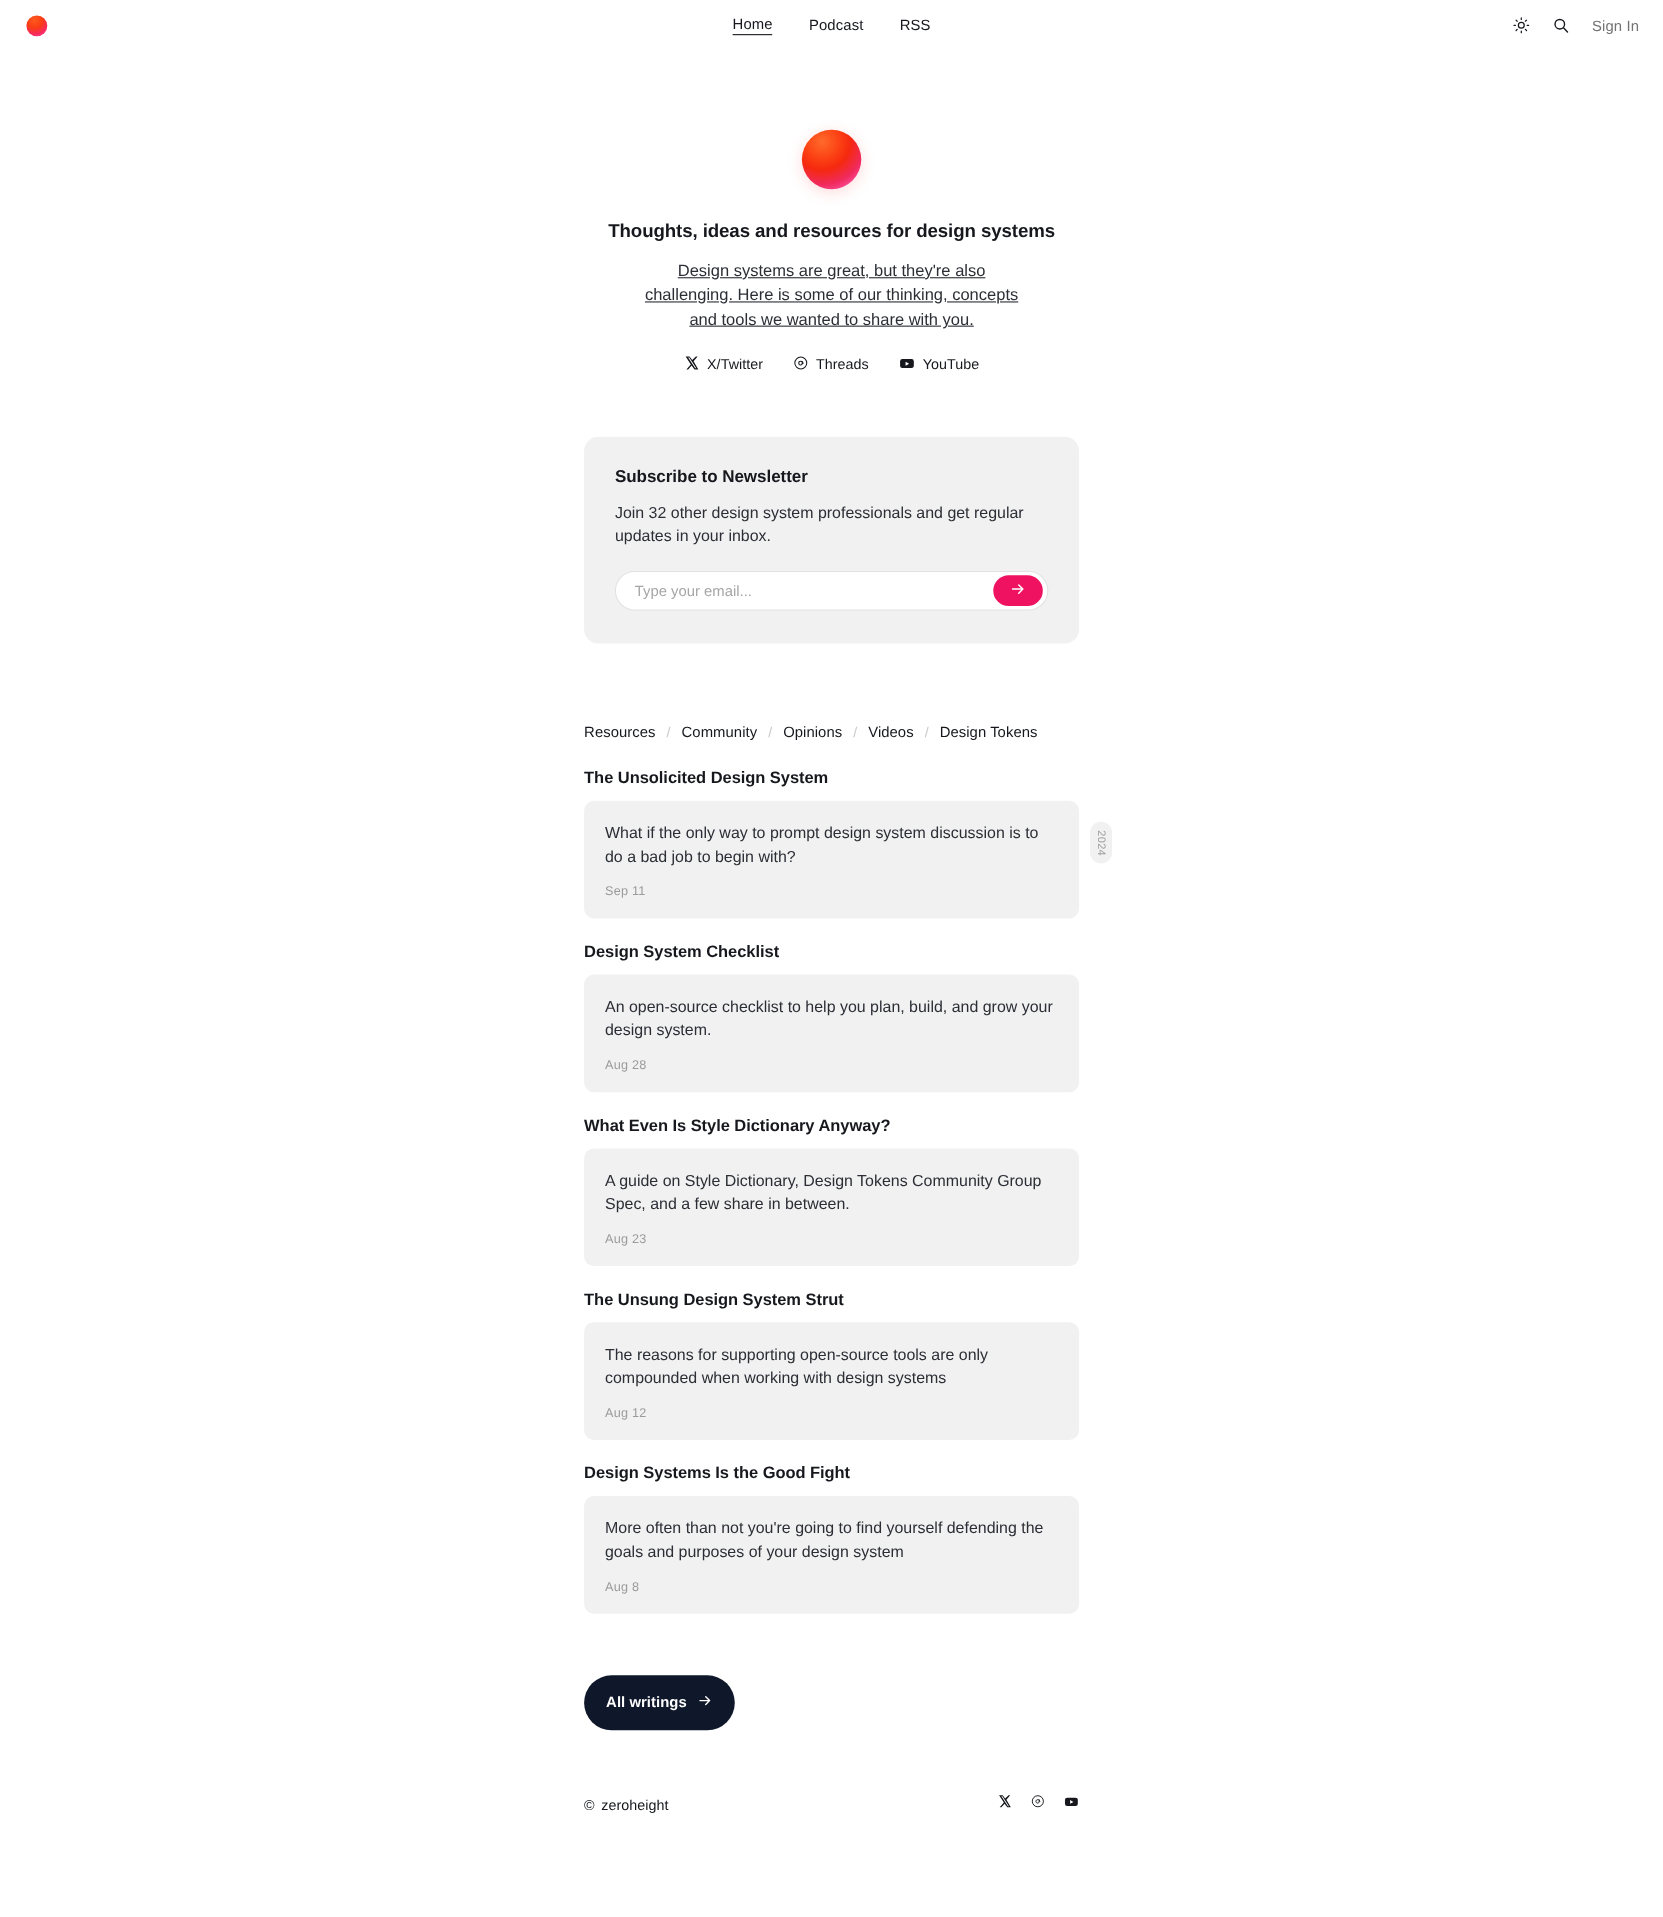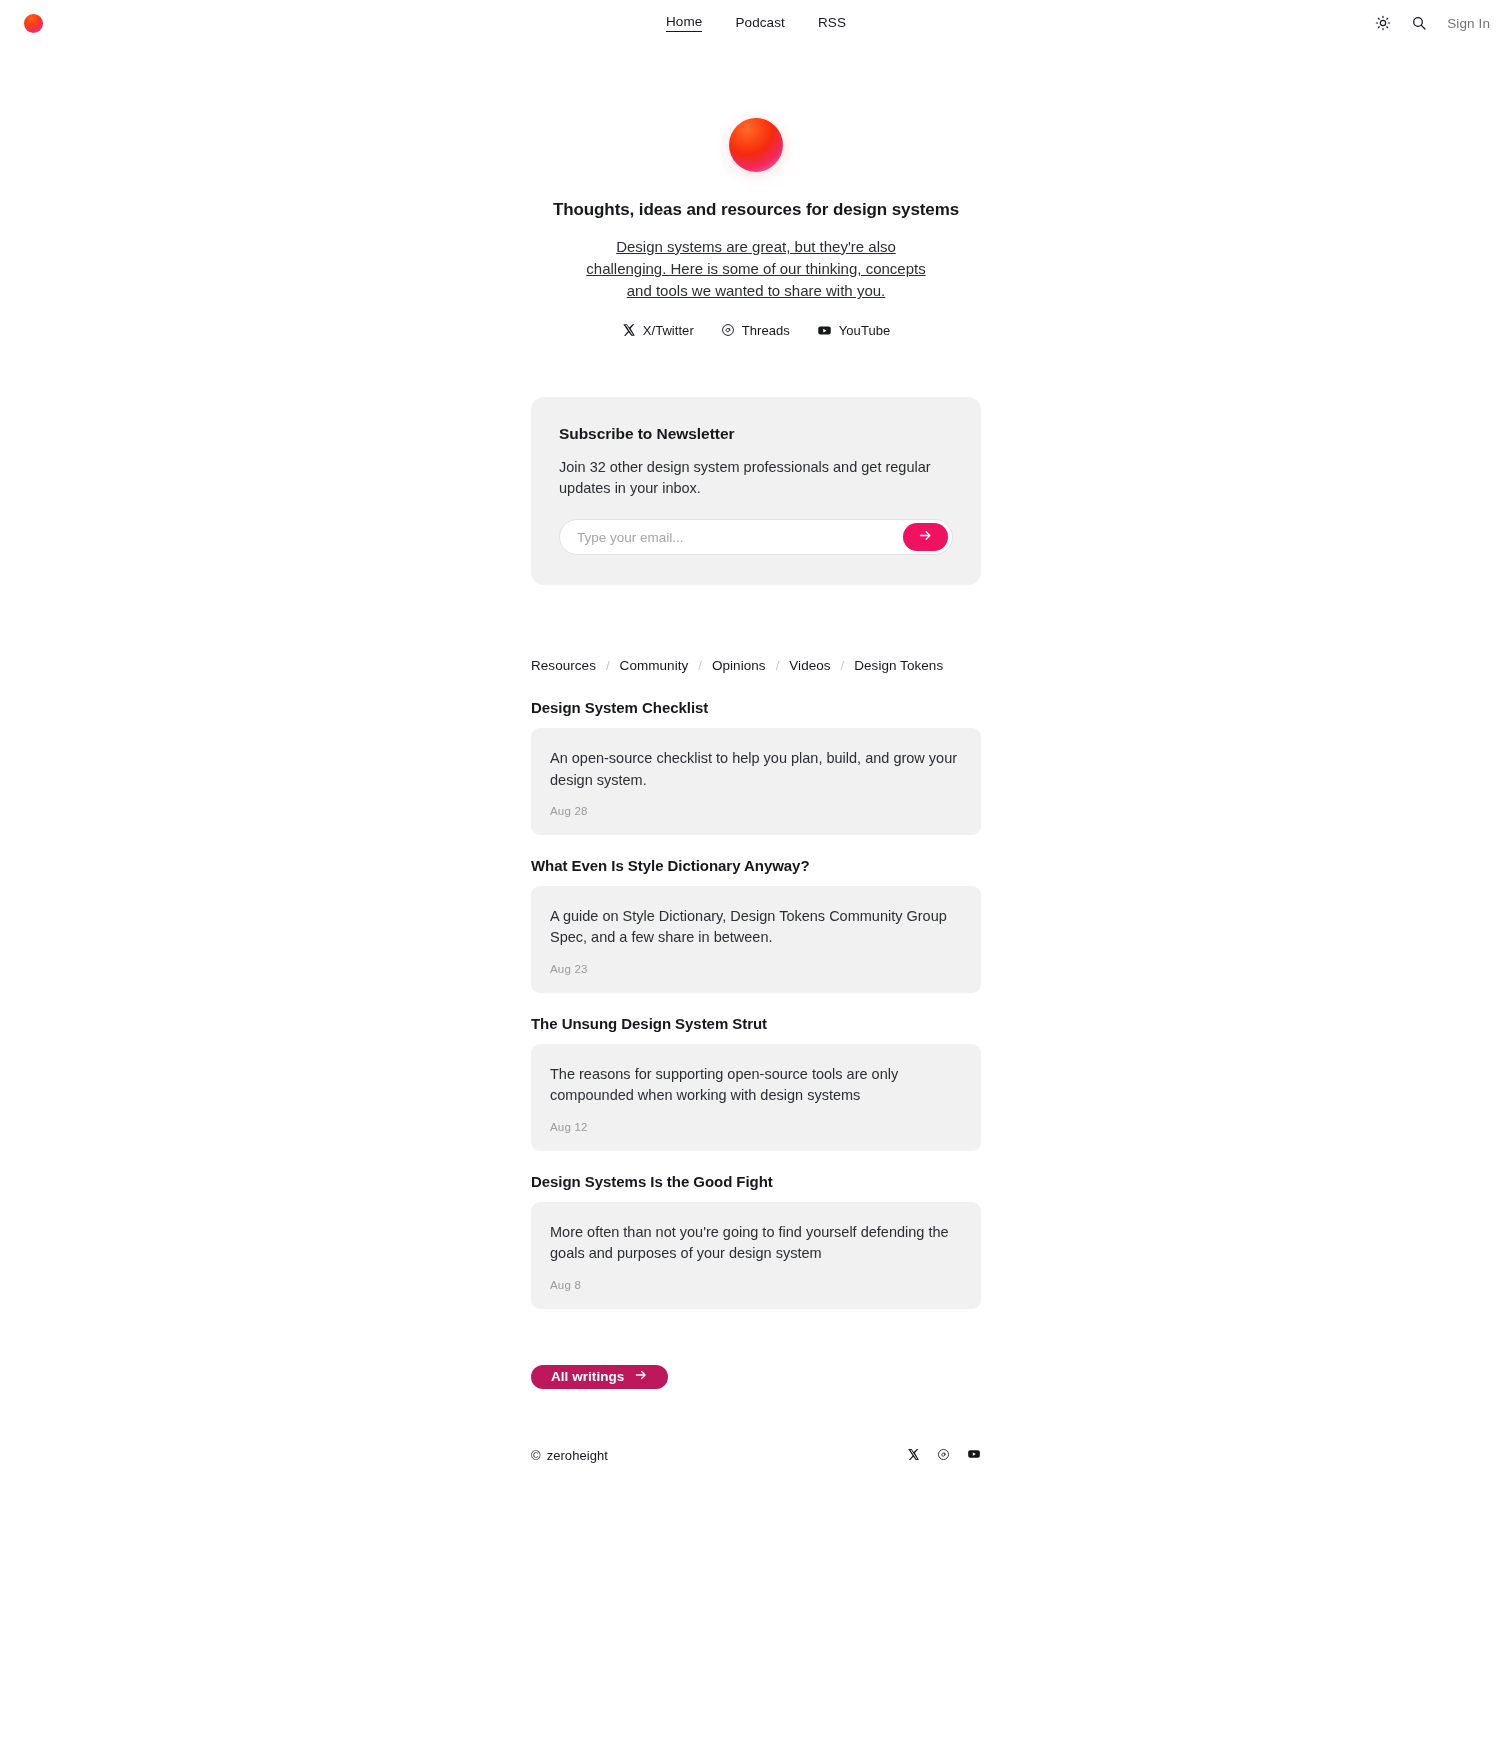--- a/index.html
+++ b/index.html
@@ -255,25 +255,25 @@
     letter-spacing: 0.3px;
     white-space: nowrap;
   }
 
   
   .all-writings {
     margin-top: 34px;
     display: inline-flex;
     align-items: center;
     gap: 10px;
-    background: #be185d;
+    background: #0f172a;
     color: #fff;
     border: none;
     border-radius: 999px;
-    height: 24px;
+    height: 50px;
     padding: 0 20px;
     font-family: "Liberation Sans", sans-serif;
     font-size: 13.5px;
     font-weight: 700;
     letter-spacing: 0.05px;
     cursor: pointer;
   }
 
   
   .footer {
@@ -395,20 +395,30 @@
     <a class="category" href="#">Opinions</a>
     <span class="category-sep">/</span>
     <a class="category" href="#">Videos</a>
     <span class="category-sep">/</span>
     <a class="category" href="#">Design Tokens</a>
   </nav>
 
   
   <section class="articles">
 
+    <article class="article">
+      <h2 class="article-title">The Unsolicited Design System</h2>
+      <div class="article-card">
+        <p class="article-excerpt">What if the only way to prompt design system discussion is to do a bad job to begin with?</p>
+        <div class="article-date">Sep 11</div>
+      </div>
+      <div class="year-badge">
+        <span>2024</span>
+      </div>
+    </article>
 
     <article class="article">
       <h2 class="article-title">Design System Checklist</h2>
       <div class="article-card">
         <p class="article-excerpt">An open-source checklist to help you plan, build, and grow your design system.</p>
         <div class="article-date">Aug 28</div>
       </div>
     </article>
 
     <article class="article">

